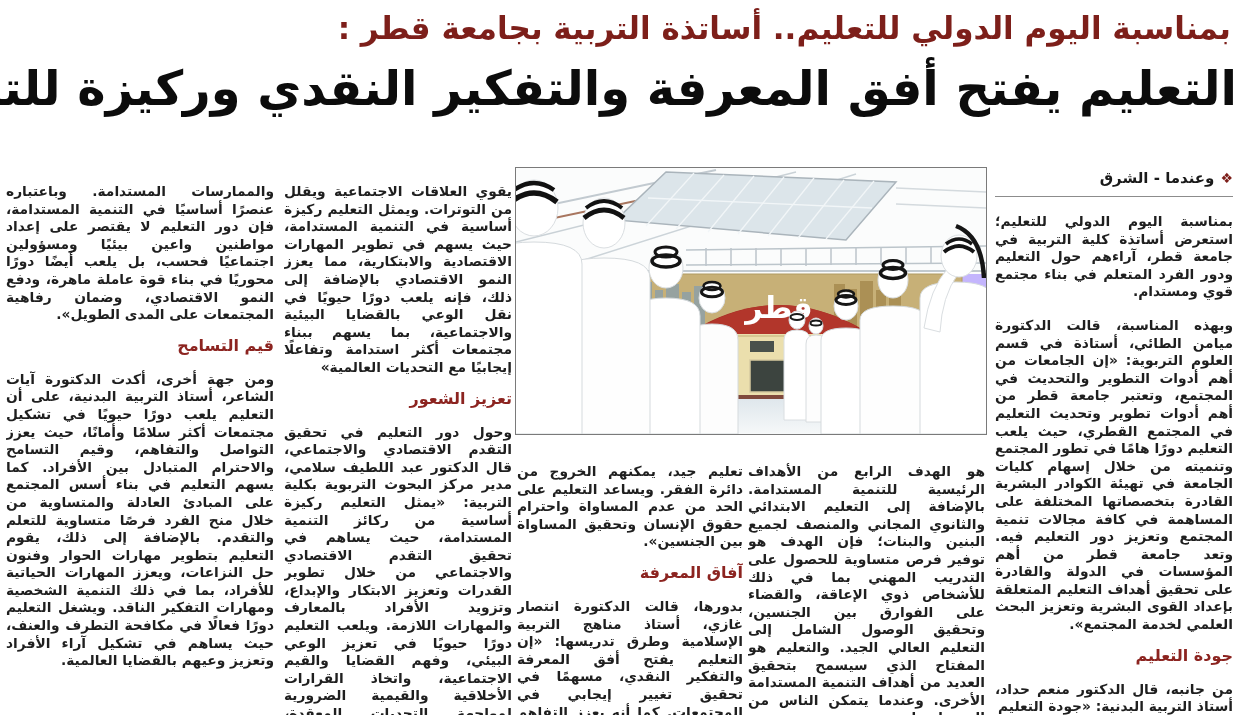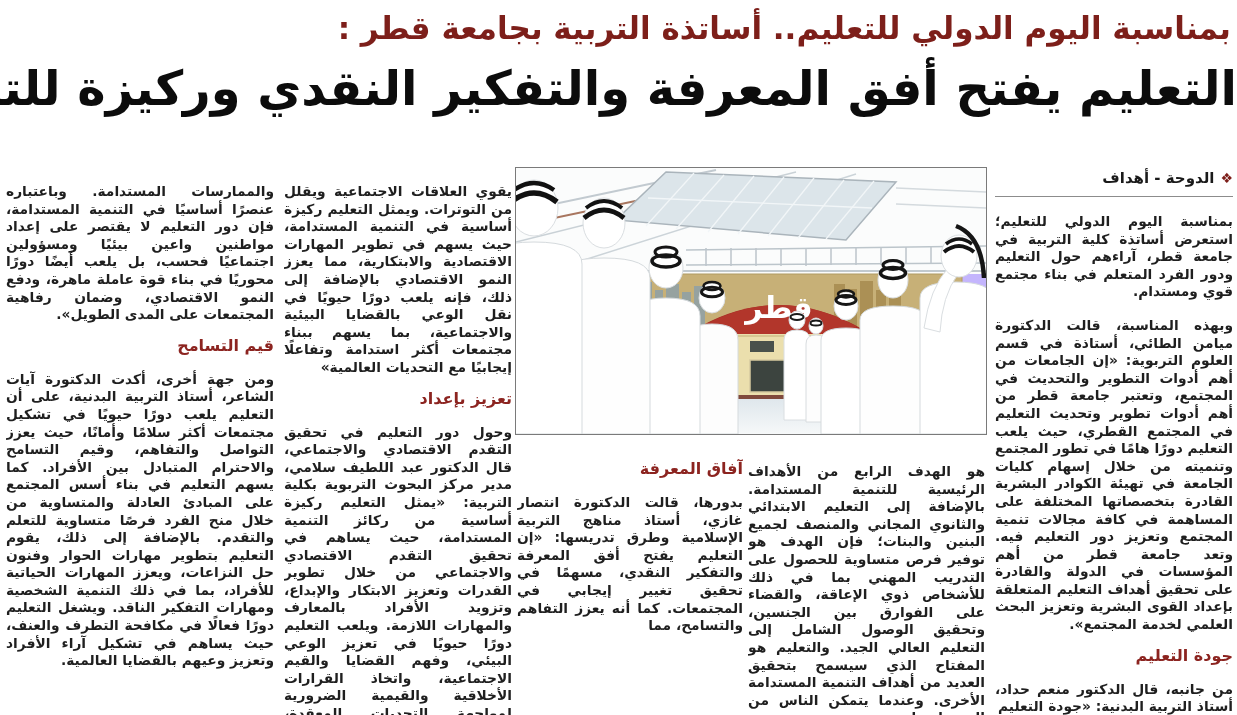--- a/index.html
+++ b/index.html
@@ -193,41 +193,42 @@
           <path d="M-5,34 Q18,16 41,34" fill="none" stroke="#111111" stroke-width="5.5"></path>
           <path d="M-2,22 Q18,8 38,22" fill="none" stroke="#111111" stroke-width="4.5"></path>
         </g>
       </g>
     </svg>
   </div>
 
   <section class="col col1">
     <div class="byline">
       <span class="diamond">❖</span>
-      <span class="byline-text">الدوحة - أهداف</span>
+      <span class="byline-text">وعندما - الشرق</span>
     </div>
     <div class="byline-rule"></div>
     <p class="body-p">بمناسبة اليوم الدولي للتعليم؛ استعرض أساتذة كلية التربية في جامعة قطر، آراءهم حول التعليم ودور الفرد المتعلم في بناء مجتمع قوي ومستدام.</p>
     <p class="body-p">وبهذه المناسبة، قالت الدكتورة ميامن الطائي، أستاذة في قسم العلوم التربوية: «إن الجامعات من أهم أدوات التطوير والتحديث في المجتمع، وتعتبر جامعة قطر من أهم أدوات تطوير وتحديث التعليم في المجتمع القطري، حيث يلعب التعليم دورًا هامًا في تطور المجتمع وتنميته من خلال إسهام كليات الجامعة في تهيئة الكوادر البشرية القادرة بتخصصاتها المختلفة على المساهمة في كافة مجالات تنمية المجتمع وتعزيز دور التعليم فيه. وتعد جامعة قطر من أهم المؤسسات في الدولة والقادرة على تحقيق أهداف التعليم المتعلقة بإعداد القوى البشرية وتعزيز البحث العلمي لخدمة المجتمع».</p>
     <h3 class="subhead">جودة التعليم</h3>
     <p class="body-p">من جانبه، قال الدكتور منعم حداد، أستاذ التربية البدنية: «جودة التعليم</p>
   </section>
 
   <section class="col col2">
     <p class="body-p">هو الهدف الرابع من الأهداف الرئيسية للتنمية المستدامة. بالإضافة إلى التعليم الابتدائي والثانوي المجاني والمنصف لجميع البنين والبنات؛ فإن الهدف هو توفير فرص متساوية للحصول على التدريب المهني بما في ذلك للأشخاص ذوي الإعاقة، والقضاء على الفوارق بين الجنسين، وتحقيق الوصول الشامل إلى التعليم العالي الجيد. والتعليم هو المفتاح الذي سيسمح بتحقيق العديد من أهداف التنمية المستدامة الأخرى. وعندما يتمكن الناس من الحصول على</p>
   </section>
 
   <section class="col col3">
+    <p class="body-p">تعليم جيد، يمكنهم الخروج من دائرة الفقر. ويساعد التعليم على الحد من عدم المساواة واحترام حقوق الإنسان وتحقيق المساواة بين الجنسين».</p>
     <h3 class="subhead">آفاق المعرفة</h3>
     <p class="body-p">بدورها، قالت الدكتورة انتصار غازي، أستاذ مناهج التربية الإسلامية وطرق تدريسها: «إن التعليم يفتح أفق المعرفة والتفكير النقدي، مسهمًا في تحقيق تغيير إيجابي في المجتمعات. كما أنه يعزز التفاهم والتسامح، مما</p>
   </section>
 
   <section class="col col4">
     <p class="body-p">يقوي العلاقات الاجتماعية ويقلل من التوترات. ويمثل التعليم ركيزة أساسية في التنمية المستدامة، حيث يسهم في تطوير المهارات الاقتصادية والابتكارية، مما يعزز النمو الاقتصادي بالإضافة إلى ذلك، فإنه يلعب دورًا حيويًا في نقل الوعي بالقضايا البيئية والاجتماعية، بما يسهم ببناء مجتمعات أكثر استدامة وتفاعلًا إيجابيًا مع التحديات العالمية»</p>
-    <h3 class="subhead">تعزيز بإعداد</h3>
+    <h3 class="subhead">تعزيز الشعور</h3>
     <p class="body-p">وحول دور التعليم في تحقيق التقدم الاقتصادي والاجتماعي، قال الدكتور عبد اللطيف سلامي، مدير مركز البحوث التربوية بكلية التربية: «يمثل التعليم ركيزة أساسية من ركائز التنمية المستدامة، حيث يساهم في تحقيق التقدم الاقتصادي والاجتماعي من خلال تطوير القدرات وتعزيز الابتكار والإبداع، وتزويد الأفراد بالمعارف والمهارات اللازمة. ويلعب التعليم دورًا حيويًا في تعزيز الوعي البيئي، وفهم القضايا والقيم الاجتماعية، واتخاذ القرارات الأخلاقية والقيمية الضرورية لمواجهة التحديات المعقدة، وتنمية الشعور بالمسؤولية المجتمعية، والانخراط والمشاركة الفاعلة في الأنشطة</p>
   </section>
 
   <section class="col col5">
     <p class="body-p">والممارسات المستدامة. وباعتباره عنصرًا أساسيًا في التنمية المستدامة، فإن دور التعليم لا يقتصر على إعداد مواطنين واعين بيئيًا ومسؤولين اجتماعيًا فحسب، بل يلعب أيضًا دورًا محوريًا في بناء قوة عاملة ماهرة، ودفع النمو الاقتصادي، وضمان رفاهية المجتمعات على المدى الطويل».</p>
     <h3 class="subhead">قيم التسامح</h3>
     <p class="body-p">ومن جهة أخرى، أكدت الدكتورة آيات الشاعر، أستاذ التربية البدنية، على أن التعليم يلعب دورًا حيويًا في تشكيل مجتمعات أكثر سلامًا وأمانًا، حيث يعزز التواصل والتفاهم، وقيم التسامح والاحترام المتبادل بين الأفراد. كما يسهم التعليم في بناء أسس المجتمع على المبادئ العادلة والمتساوية من خلال منح الفرد فرصًا متساوية للتعلم والتقدم. بالإضافة إلى ذلك، يقوم التعليم بتطوير مهارات الحوار وفنون حل النزاعات، ويعزز المهارات الحياتية للأفراد، بما في ذلك التنمية الشخصية ومهارات التفكير الناقد. ويشغل التعليم دورًا فعالًا في مكافحة التطرف والعنف، حيث يساهم في تشكيل آراء الأفراد وتعزيز وعيهم بالقضايا العالمية.</p>
   </section>
 
 </div>

